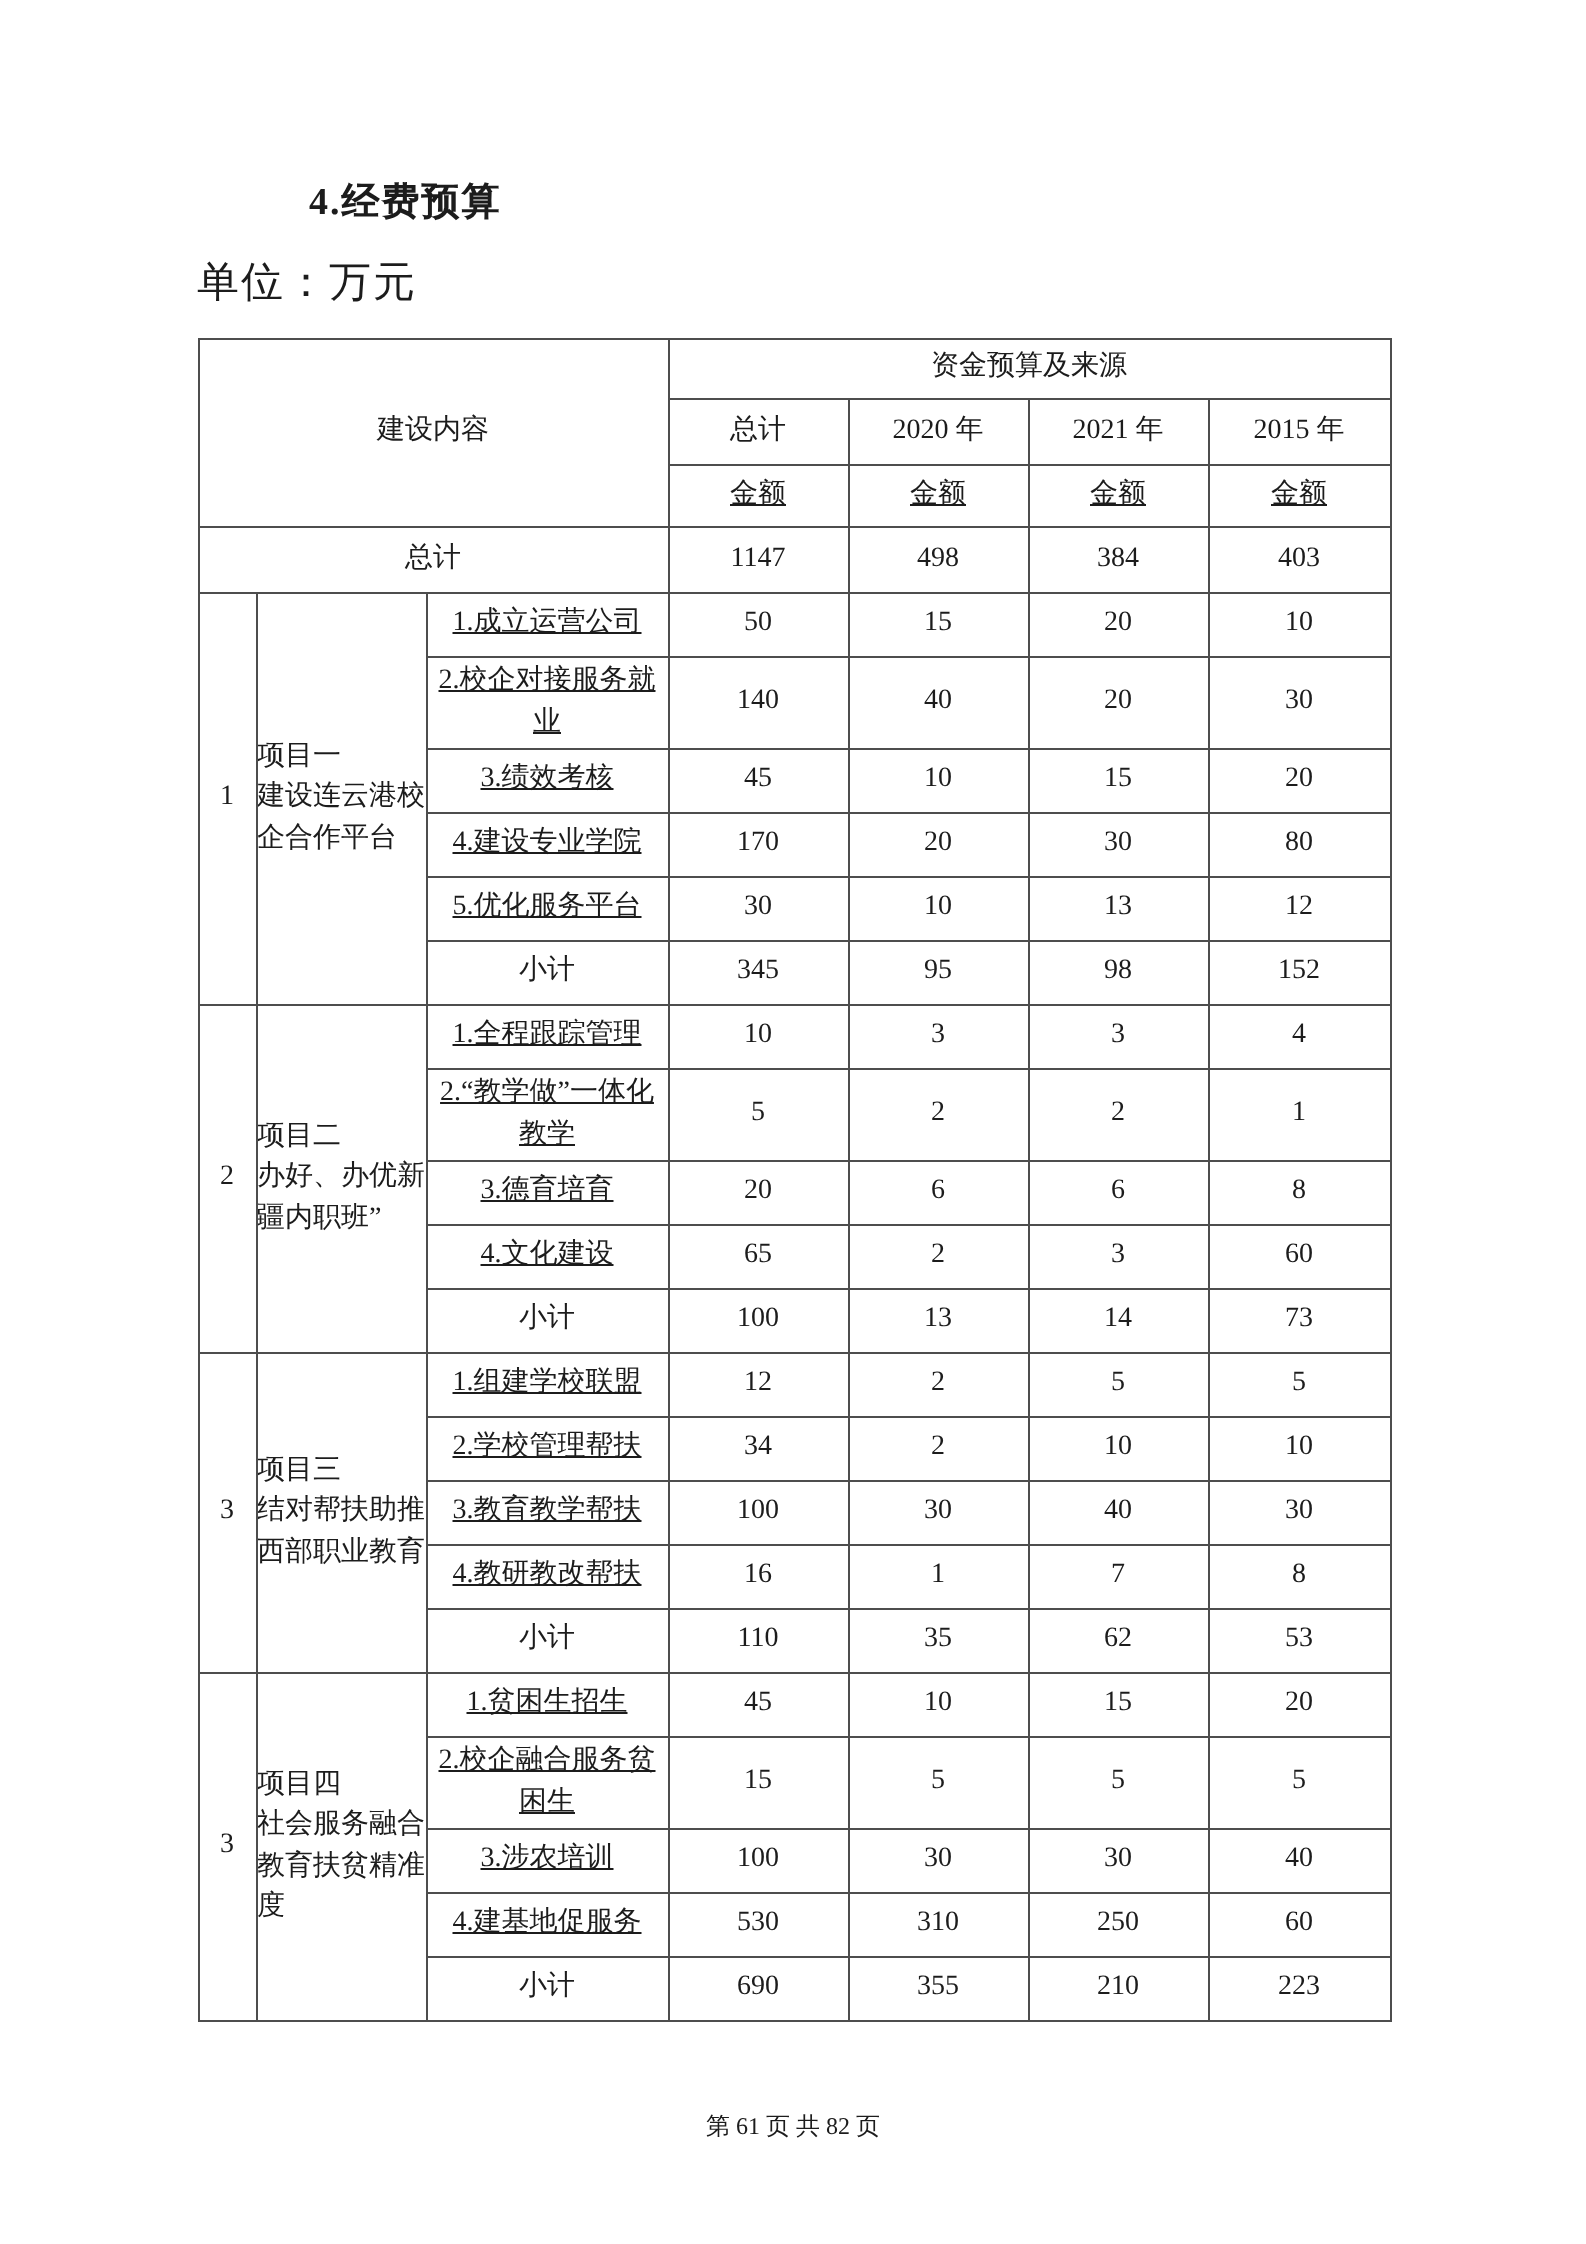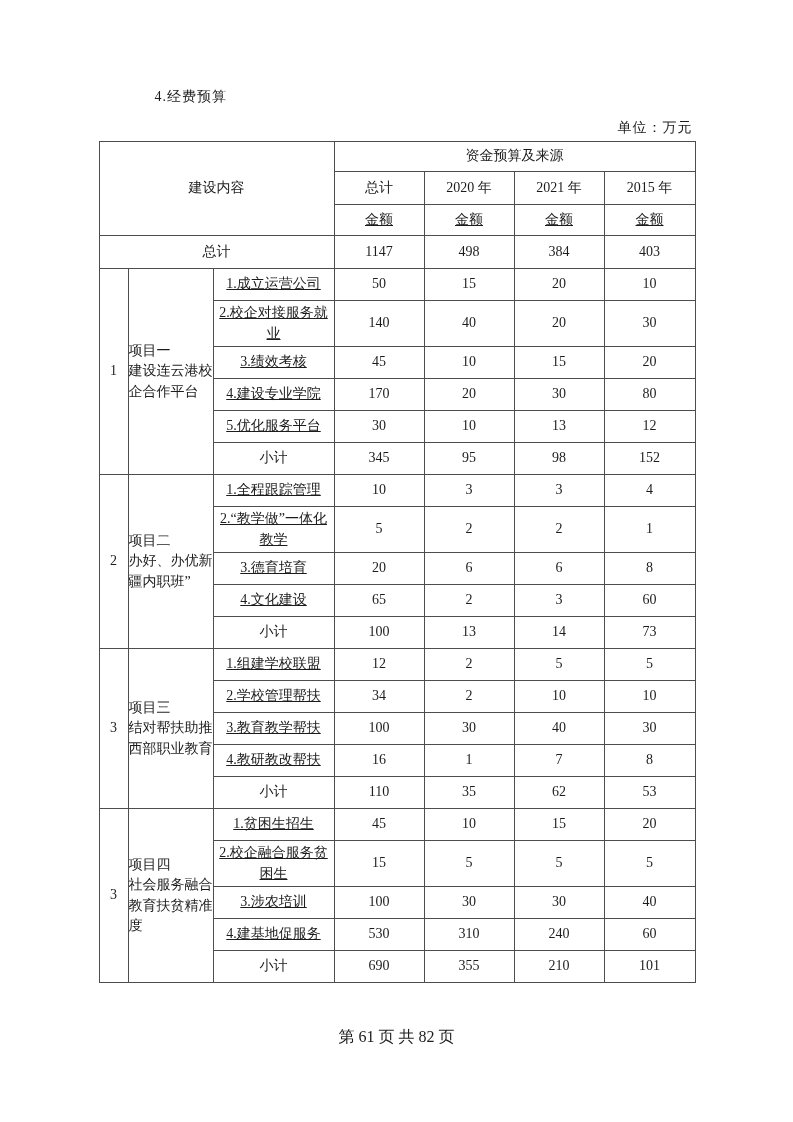--- a/index.html
+++ b/index.html
@@ -7,31 +7,31 @@
   body {
     width: 793px; height: 1122px;
     background: #ffffff;
     color: #1c1c1c;
     font-family: "Liberation Serif", "DejaVu Serif", serif;
     position: relative;
   }
   .sheet { width: 596px; margin: 0 auto; padding-top: 88px; }
 
   .doc-title {
-    font-size: 14px;
-    font-weight: normal;
+    font-size: 19px;
+    font-weight: bold;
     margin: 0 0 0 56px;
     letter-spacing: 1px;
   }
   .unit-line {
-    text-align: right;
-    font-size: 14px;
+    text-align: left;
+    font-size: 21px;
     padding-right: 2px;
     margin-top: 13px;
-    margin-bottom: 4px;
+    margin-bottom: 14px;
     letter-spacing: 1px;
   }
 
   table.budget {
     border-collapse: collapse;
     width: 596px;
     table-layout: fixed;
   }
   table.budget td {
     border: 1px solid #4d4d4d;
@@ -263,27 +263,27 @@
         <td class="item-label">3.涉农培训</td>
         <td class="num-cell">100</td>
         <td class="num-cell">30</td>
         <td class="num-cell">30</td>
         <td class="num-cell">40</td>
       </tr>
       <tr class="rs">
         <td class="item-label">4.建基地促服务</td>
         <td class="num-cell">530</td>
         <td class="num-cell">310</td>
-        <td class="num-cell">240</td>
+        <td class="num-cell">250</td>
         <td class="num-cell">60</td>
       </tr>
       <tr class="rs">
         <td>小计</td>
         <td class="num-cell">690</td>
         <td class="num-cell">355</td>
         <td class="num-cell">210</td>
-        <td class="num-cell">101</td>
+        <td class="num-cell">223</td>
       </tr>
     </tbody>
   </table>
 
-  <div style="text-align:center; font-size:16px; margin-top:44px;">第 61 页 共 82 页</div>
+  <div style="text-align:center; font-size:12px; margin-top:44px;">第 61 页 共 82 页</div>
 </div>
 
 </body></html>

